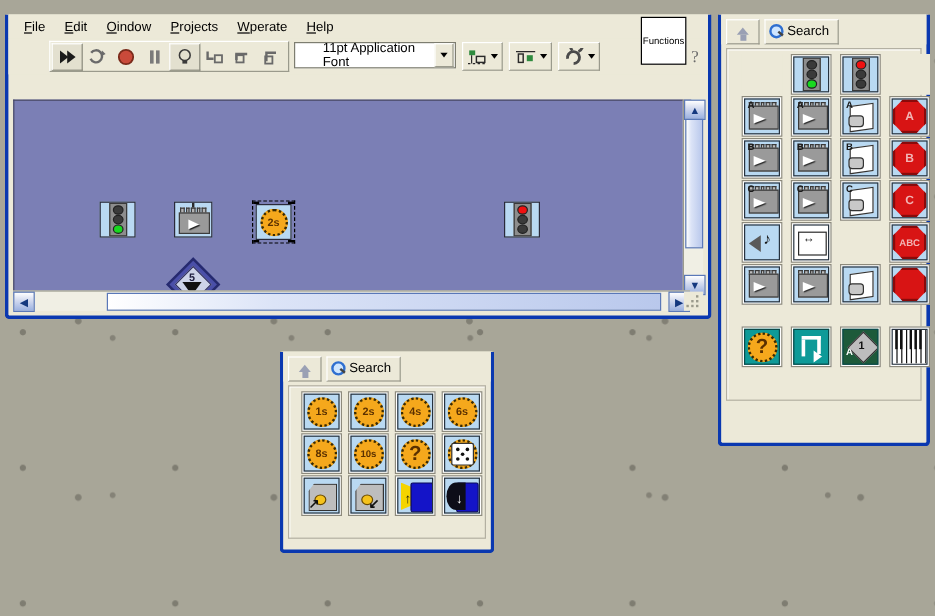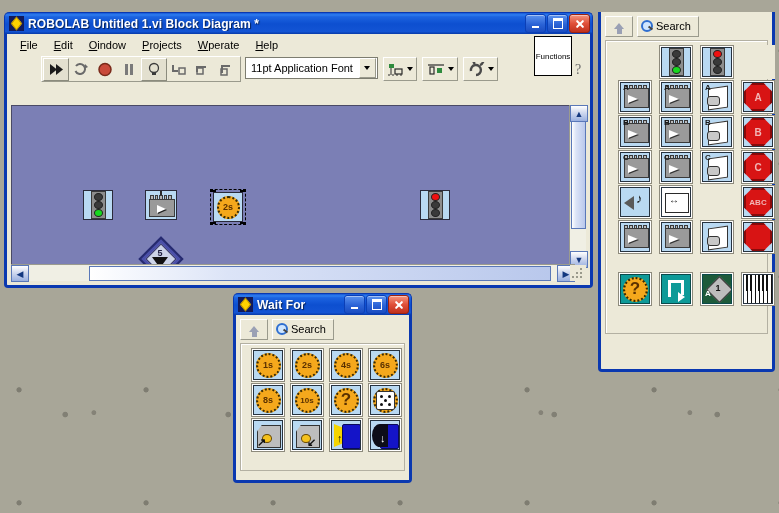--- a/index.html
+++ b/index.html
@@ -102,21 +102,21 @@
     border:1px solid #9a9a8c;border-top-color:#fff;border-left-color:#fff;
     background:#ece9d8;padding:0 1px;
   }
   .tbtn{
     width:24px;height:21px;display:flex;align-items:center;justify-content:center;
     cursor:default;position:relative;
   }
   .tbtn.framed{border:1px solid #8b8b7d;border-top-color:#fff;border-left-color:#fff;background:#e3e0cf;}
   .fontbox{
     margin:3px 0 0 4px;height:20px;width:148px;border:1px solid #7d7d70;background:#fff;
-    display:flex;align-items:center;justify-content:space-between;font-size:11px;padding-left:5px;
+    display:flex;align-items:center;justify-content:space-between;font-size:11px;padding-left:23px;
   }
   .fontbox .arrow{
     width:15px;height:18px;margin-right:1px;background:#ece9d8;border:1px solid #9a9a8c;
     border-top-color:#fff;border-left-color:#fff;display:flex;align-items:center;justify-content:center;
   }
   .caret-d{width:0;height:0;border-left:3.5px solid transparent;border-right:3.5px solid transparent;border-top:4px solid #000;}
   .dropbtn{
     margin:3px 0 0 5px;height:22px;padding:0 3px;display:flex;align-items:center;gap:2px;
     border:1px solid #9a9a8c;border-top-color:#fff;border-left-color:#fff;background:#ece9d8;
   }
@@ -295,39 +295,20 @@
   #funcwin .win-frame{width:177px;height:360px;}
   #waitwin{left:233px;top:293px;width:179px;height:189px;}
   #waitwin .win-frame{width:179px;height:168px;}
 </style>
 </head>
 <body>
 
 <div id="desktop"></div>
 
 <div class="win" id="mainwin">
-  <div class="titlebar">
-    <span class="tb-icon">
-        <span class="lv-logo">
-          <i></i>
-        </span>
-      </span>
-    <span class="title-text">ROBOLAB Untitled 1.vi Block Diagram *</span>
-    <span class="winbtns">
-      <span class="wbtn min">
-          <i class="m-glyph"></i>
-        </span>
-      <span class="wbtn max">
-          <i class="sq-glyph"></i>
-        </span>
-      <span class="wbtn close">
-          <i class="x-glyph"></i>
-        </span>
-    </span>
-  </div>
 
   <div class="win-frame" style="position:relative;">
 
     <div class="menubar">
       <span class="menuitem"><u>F</u><span>ile</span></span>
       <span class="menuitem"><u>E</u><span>dit</span></span>
       <span class="menuitem"><u>O</u><span>indow</span></span>
       <span class="menuitem"><u>P</u><span>rojects</span></span>
       <span class="menuitem"><u>W</u><span>perate</span></span>
       <span class="menuitem"><u>H</u><span>elp</span></span>
@@ -754,39 +735,20 @@
                 <i></i>
               </div>
             </div>
         </div>
       </div>
     </div>
   </div>
 </div>
 
 <div class="win" id="waitwin">
-  <div class="titlebar">
-    <span class="tb-icon">
-        <span class="lv-logo">
-          <i></i>
-        </span>
-      </span>
-    <span class="title-text">Wait For</span>
-    <span class="winbtns">
-      <span class="wbtn min">
-          <i class="m-glyph"></i>
-        </span>
-      <span class="wbtn max">
-          <i class="sq-glyph"></i>
-        </span>
-      <span class="wbtn close">
-          <i class="x-glyph"></i>
-        </span>
-    </span>
-  </div>
   <div class="win-frame">
     <div class="pal-toolbar">
       <div class="pal-up">
           <i class="up-arrow"></i>
         </div>
       <div class="pal-search">
         <span class="mag">
             <i></i>
             <b></b>
           </span>

